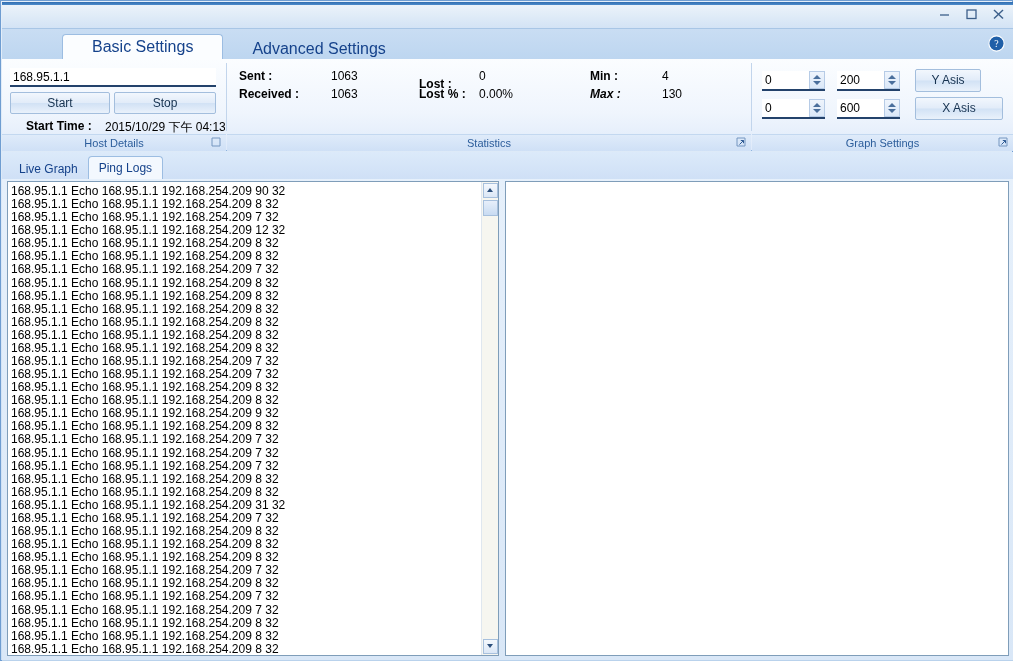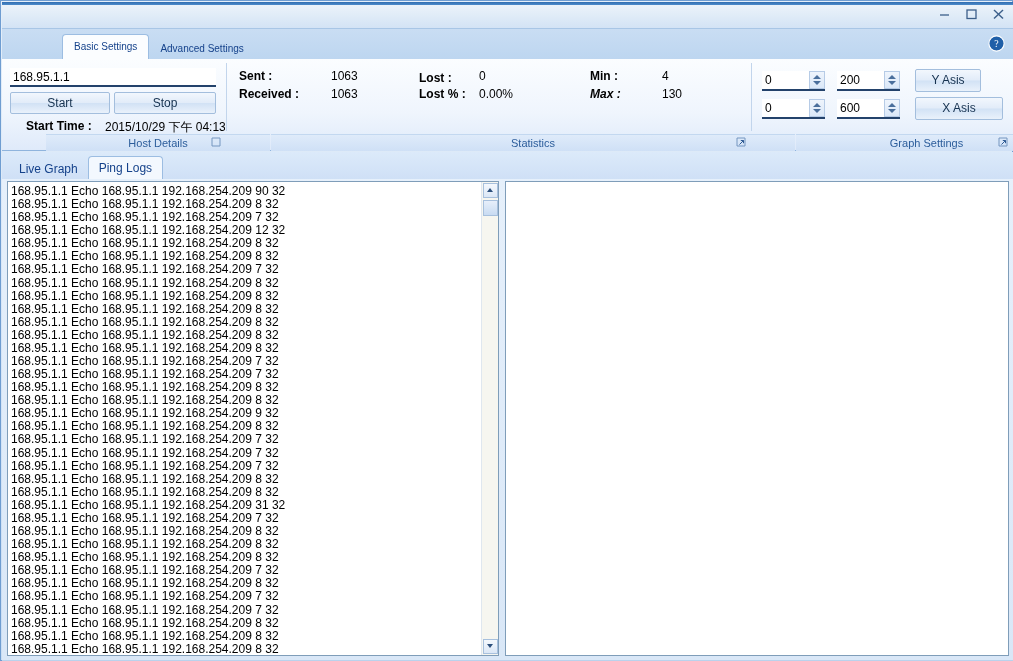--- a/index.html
+++ b/index.html
@@ -83,22 +83,22 @@
   .ribbon-tabs {
     position: absolute;
     left: 60px; top: 5px;
     display: flex;
     align-items: flex-end;
     height: 25px;
   }
   .rtab {
     height: 21px;
     line-height: 21px;
-    padding: 0 11px;
-    font-size: 10px;
+    padding: 0 29px;
+    font-size: 16px;
     color: #15428b;
     border-radius: 4px 4px 0 0;
     box-sizing: border-box;
     white-space: nowrap;
     cursor: default;
   }
   .rtab.selected {
     background: #fbfdff;
     border: 1px solid #9cbde2;
     border-bottom: none;
@@ -142,21 +142,20 @@
     bottom: 0;
     width: 100%;
     height: 17px;
     line-height: 17px;
     text-align: center;
     font-size: 11px;
     color: #2c5d9b;
     background: linear-gradient(to bottom,#dfebfa,#cfe0f6);
     border-top: 1px solid #c3d8f0;
     box-sizing: border-box;
-    margin-left: 44px;
   }
   .dialog-launcher {
     position: absolute;
     right: 4px;
     bottom: 3px;
     width: 11px; height: 11px;
     cursor: default;
   }
 
   
@@ -450,21 +449,21 @@
         </div>
       </div>
       <div class="group-sep" style="left:224px"></div>
 
       <div class="group" id="group-stats">
         <div class="stat-label" style="left:12px; top:10px;">Sent :</div>
         <div class="stat-value" style="left:104px; top:10px;">1063</div>
         <div class="stat-label" style="left:12px; top:28px;">Received :</div>
         <div class="stat-value" style="left:104px; top:28px;">1063</div>
 
-        <div class="stat-label" style="left:192px; top:12px;">Lost :</div>
+        <div class="stat-label" style="left:192px; top:18px;">Lost :</div>
         <div class="stat-value" style="left:252px; top:10px;">0</div>
         <div class="stat-label" style="left:192px; top:28px;">Lost % :</div>
         <div class="stat-value" style="left:252px; top:28px;">0.00%</div>
 
         <div class="stat-label" style="left:363px; top:10px;">Min :</div>
         <div class="stat-value" style="left:435px; top:10px;">4</div>
         <div class="stat-label" style="left:363px; top:28px;font-style:italic;">Max :</div>
         <div class="stat-value" style="left:435px; top:28px;">130</div>
 
         <div class="group-caption">Statistics</div>

